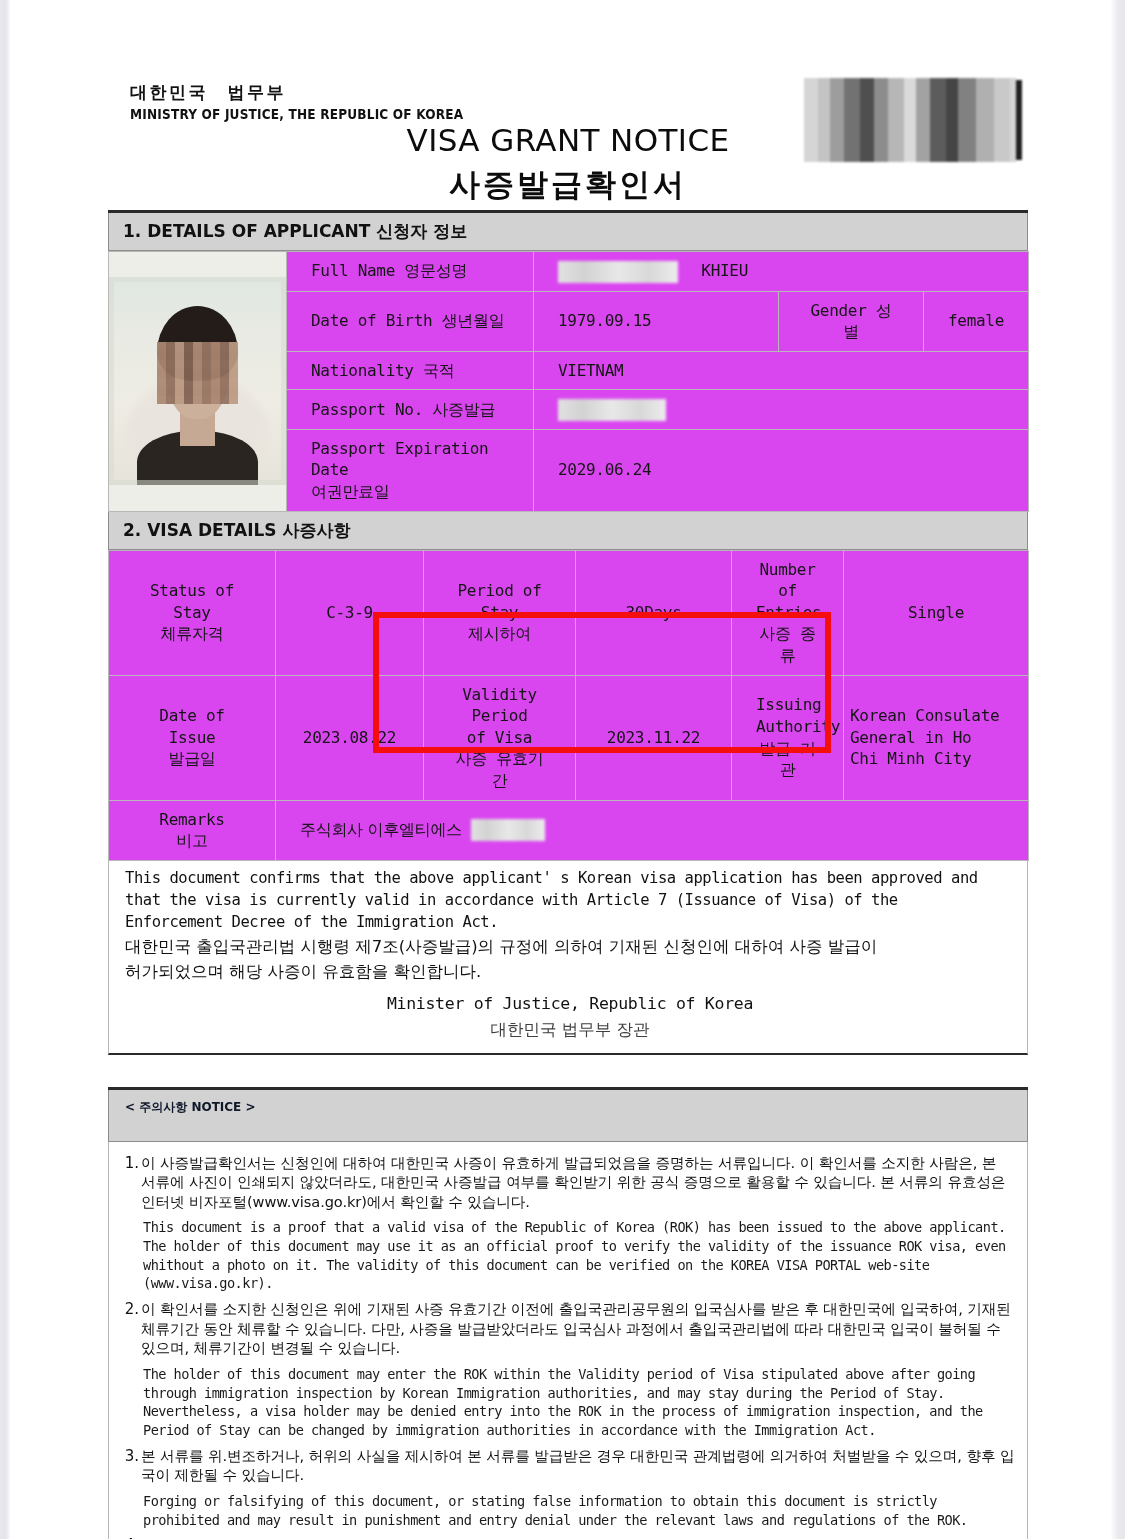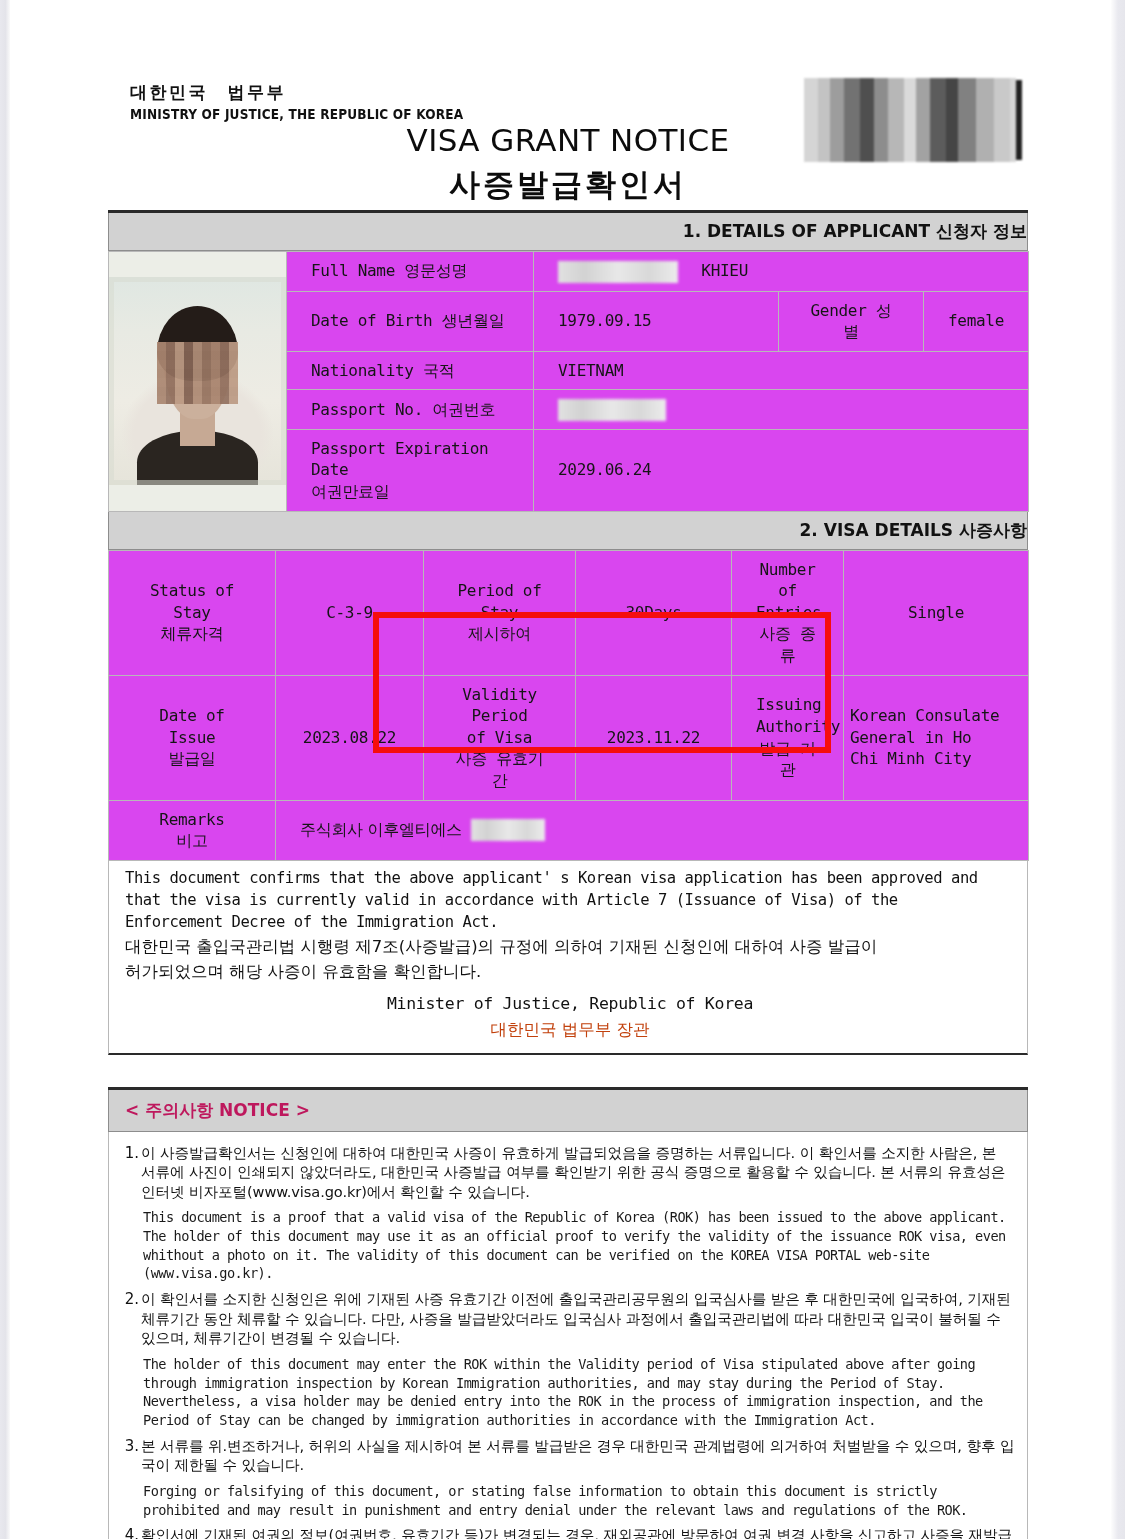--- a/index.html
+++ b/index.html
@@ -118,21 +118,21 @@
   }
 
   
   .section-bar {
     background: #d2d2d2;
     border-left: 1px solid #8d8d8d;
     border-right: 1px solid #8d8d8d;
     border-bottom: 1px solid #8d8d8d;
     padding: 7px 0 7px 14px;
     font-family: "DejaVu Sans", sans-serif;
-    font-size: 17px; font-weight: bold; color: #111; text-align: right;
+    font-size: 17px; font-weight: bold; color: #111;
   }
 
   
   table.grid {
     width: 100%; border-collapse: collapse;
     table-layout: fixed;
   }
   table.grid td {
     border: 1px solid #b8b8b8;
     font-family: "DejaVu Sans Mono", monospace;
@@ -238,34 +238,34 @@
     margin-top: 2px;
   }
   .confirm .sign-en {
     text-align: center; margin-top: 10px;
     font-family: "DejaVu Sans Mono", monospace;
     font-size: 16.5px; color: #111; letter-spacing: -0.3px;
   }
   .confirm .sign-ko {
     text-align: center; margin-top: 6px;
     font-family: "DejaVu Sans", sans-serif;
-    font-size: 16.5px; color: #c2410c;
+    font-size: 16.5px; color: #404040;
   }
 
   
   .notice-wrap { margin-top: 32px; }
   .notice-top-rule { height: 3px; background: #2a2a2a; }
   .notice-bar {
     background: #d2d2d2;
     border-left: 1px solid #8d8d8d;
     border-right: 1px solid #8d8d8d;
     border-bottom: 1px solid #8d8d8d;
-    padding: 9px 0 9px 16px;
-    font-family: "DejaVu Sans", sans-serif;
-    font-size: 17px; font-weight: bold; color: #be185d;
+    padding: 9px 0 25px 16px;
+    font-family: "DejaVu Sans", sans-serif;
+    font-size: 12px; font-weight: bold; color: #0f172a;
   }
   .notice-body {
     border-left: 1px solid #b8b8b8;
     border-right: 1px solid #b8b8b8;
     border-bottom: 3px solid #2a2a2a;
     padding: 6px 12px 16px 10px;
   }
   .n-item { display: flex; align-items: flex-start; margin-top: 5px; }
   .n-num {
     font-family: "DejaVu Sans", sans-serif;
@@ -335,21 +335,21 @@
         <td class="lbl">Date of Birth 생년월일</td>
         <td class="val">1979.09.15</td>
         <td class="lbl ctr">Gender 성별</td>
         <td class="val ctr">female</td>
       </tr>
       <tr>
         <td class="lbl">Nationality  국적</td>
         <td class="val" colspan="3">VIETNAM</td>
       </tr>
       <tr>
-        <td class="lbl">Passport No. 여권번호</td>
+        <td class="lbl">Passport No. 사증발급</td>
         <td class="val" colspan="3">
           <span class="redact" style="width:108px"></span>
           <span></span>
         </td>
       </tr>
       <tr>
         <td class="lbl">
           <span>Passport Expiration Date</span><br>
           <span>여권만료일</span>
         </td>

